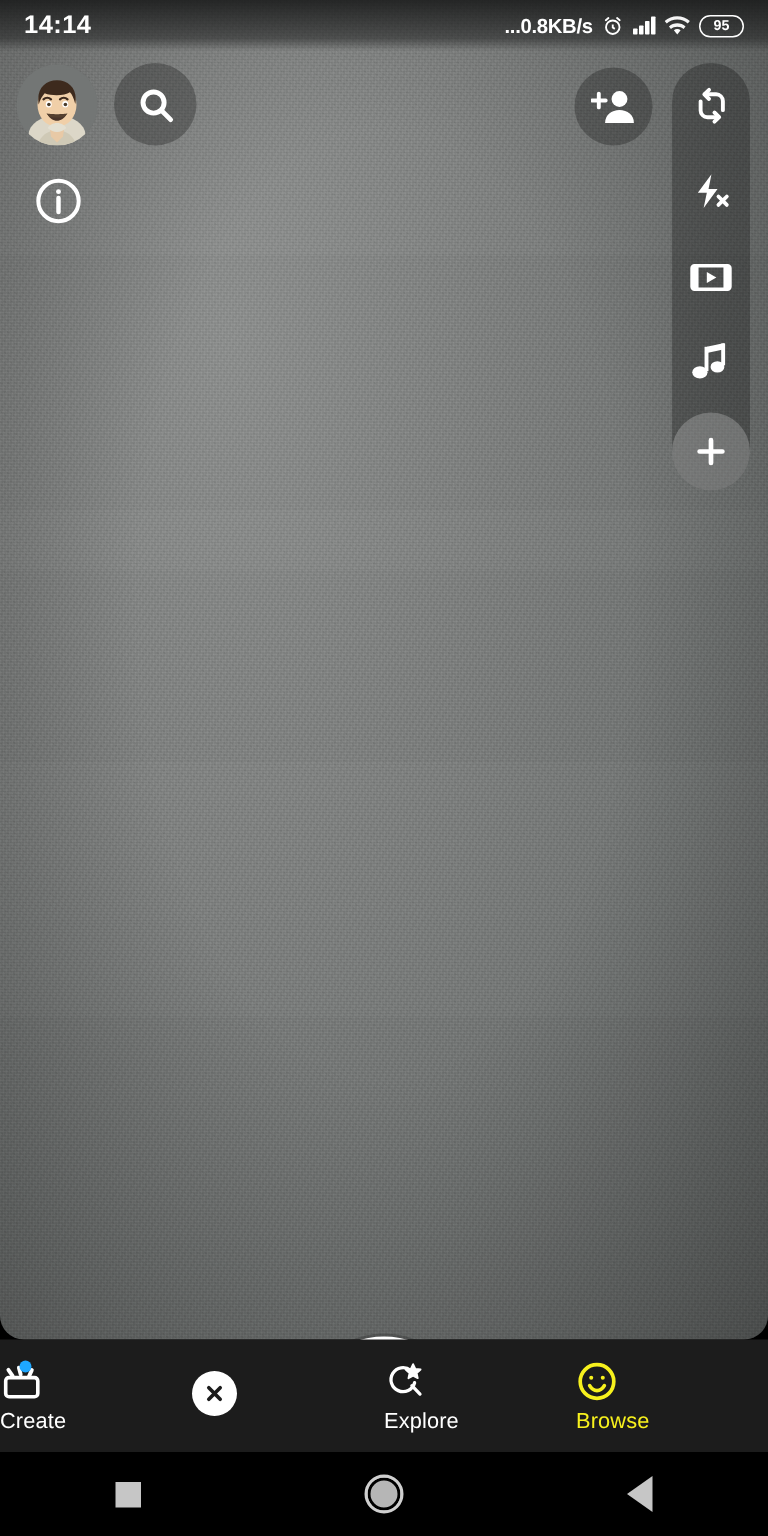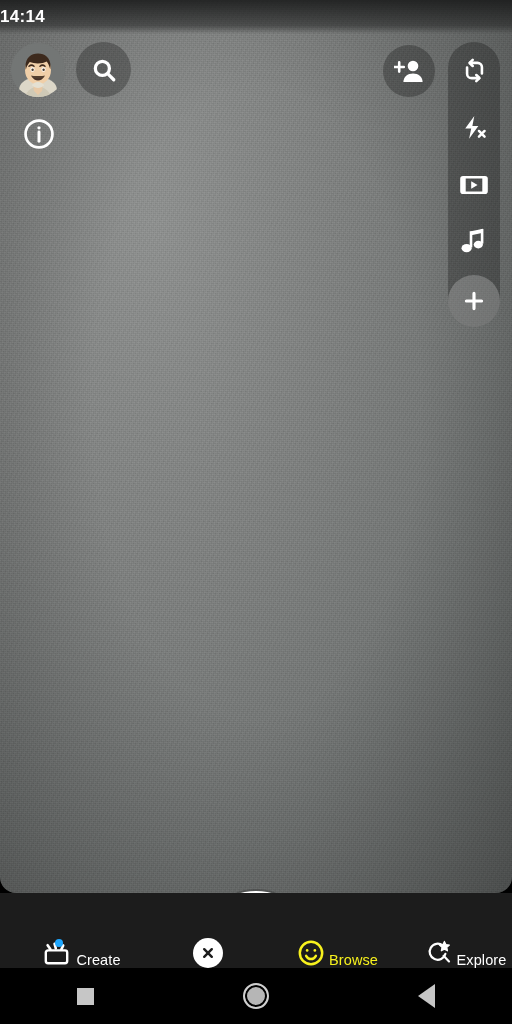--- a/index.html
+++ b/index.html
@@ -24,21 +24,21 @@
       repeating-linear-gradient(37deg, rgba(255,255,255,.06) 0 2px, rgba(0,0,0,.07) 2px 3px),
       repeating-linear-gradient(118deg, rgba(0,0,0,.06) 0 2px, rgba(255,255,255,.05) 2px 4px);
   }
   #vign { position:absolute; inset:0;
     background:radial-gradient(ellipse at 50% 45%, rgba(0,0,0,0) 45%, rgba(0,0,0,.22) 100%); }
 
   
   #statusbar {
     position:absolute; left:0; top:0; width:512px; height:34px;
     display:flex; align-items:center; justify-content:space-between;
-    padding:0 0; z-index:40;
+    padding:0 16px; z-index:40;
     background:linear-gradient(180deg, rgba(25,26,26,.88) 0%, rgba(35,36,36,.55) 75%, rgba(40,41,41,0) 100%);
     color:#fff;
   }
   #clock { font-size:17px; font-weight:bold; letter-spacing:.3px; }
   .sb-right { display:flex; align-items:center; gap:6px; }
   #netspeed { font-size:13.5px; font-weight:bold; letter-spacing:-.2px; }
   .sb-ic { display:flex; align-items:center; }
   .bars { display:flex; align-items:flex-end; gap:1.5px; height:12px; }
   .bars i { display:block; width:2.6px; background:#fff; border-radius:.5px; }
   .bars i:nth-child(1){height:4px} .bars i:nth-child(2){height:6.5px}
@@ -111,22 +111,22 @@
     position:absolute; left:501px; top:25px; width:58px; height:58px; border-radius:50%;
     border:3px solid #fff; background:#c9c5bd;
   }
 
   
   #bottomnav {
     position:absolute; left:0; top:893px; width:512px; height:75px;
     background:#1c1c1c; display:flex; align-items:center; z-index:35;
   }
   .nav-item {
-    flex:1; height:100%; display:flex; flex-direction:row;
-    align-items:flex-end; justify-content:center; gap:4px; position:relative;padding-left:35px;
+    flex:1; height:100%; display:flex; flex-direction:column;
+    align-items:flex-start; justify-content:center; gap:4px; position:relative;
   }
   .nav-ic { height:30px; display:flex; align-items:center; justify-content:center; position:relative; }
   .nav-lbl { font-size:14.5px; color:#fff; letter-spacing:.1px; }
   .nav-item.active .nav-lbl { color:#f7f11d; }
   #create-badge {
     position:absolute; right:9px; top:1px; width:8px; height:8px;
     border-radius:50%; background:#1ea7ff;
   }
   #close-btn {
     width:30px; height:30px; border-radius:50%; background:#fff;
@@ -150,20 +150,44 @@
 
 <div id="screen">
 
   <div id="viewfinder">
     <div id="grain"></div>
     <div id="vign"></div>
   </div>
 
   <div id="statusbar">
     <div id="clock">14:14</div>
+    <div class="sb-right">
+      <span id="netspeed">...0.8KB/s</span>
+      <span class="sb-ic">
+        <svg width="15" height="15" viewBox="0 0 24 24" fill="none" stroke="#fff" stroke-width="2">
+          <circle cx="12" cy="13" r="7.2"></circle>
+            <path d="M12 10v3.3l2.2 1.5"></path>
+          <path d="M4.6 5.6L7.4 3.3M19.4 5.6L16.6 3.3" stroke-linecap="round"></path>
+        </svg>
+      </span>
+      <span class="bars sb-ic">
+        <i></i>
+          <i></i>
+          <i></i>
+          <i></i>
+      </span>
+      <span class="sb-ic">
+        <svg width="17" height="14" viewBox="0 0 24 20" fill="#fff">
+          <path d="M12 18.6l-3.2-4.1c1.8-1.4 4.6-1.4 6.4 0L12 18.6z"></path>
+          <path d="M12 11.2c-2.3 0-4.4.8-6 2.2l-1.9-2.4C6.3 9 9 7.9 12 7.9s5.7 1.1 7.9 3.1l-1.9 2.4c-1.6-1.4-3.7-2.2-6-2.2z" opacity=".95"></path>
+          <path d="M12 4.4c-3.8 0-7.3 1.4-10 3.7L0 5.6C3.3 2.8 7.4 1.2 12 1.2s8.7 1.6 12 4.4l-2 2.5c-2.7-2.3-6.2-3.7-10-3.7z" opacity=".95"></path>
+        </svg>
+      </span>
+      <span id="battery">95</span>
+    </div>
   </div>
 
   <div id="avatar-btn">
     <svg viewBox="0 0 54 54">
       <rect width="54" height="54" fill="#737675"></rect>
       <ellipse cx="27" cy="47" rx="19" ry="13" fill="#dcd7c8"></ellipse>
       <path d="M14 54c2-7 7-10 13-10s11 3 13 10z" fill="#cfc9b6"></path>
       <path d="M22 41h10l-1 7-4 4-4-4z" fill="#e8c9a6"></path>
       <ellipse cx="27" cy="27" rx="13" ry="14.5" fill="#f0cfa8"></ellipse>
       <path d="M14.5 23c0-8 5.5-12.5 12.5-12.5S39.5 15 39.5 23c0 2-.3 3.3-.3 3.3-1-3.6-2.2-6.6-3.6-7.8-3.4 2.3-11.8 2.6-16.8.6-1.5 1.7-3.2 4.4-4 7.6 0 0-.3-1.7-.3-3.7z" fill="#3d2a1d"></path>
@@ -354,42 +378,42 @@
       <div class="nav-ic">
         <span id="close-btn">
           <svg width="14" height="14" viewBox="0 0 24 24" stroke="#1c1c1c" stroke-width="4.2" stroke-linecap="round">
             <path d="M5.5 5.5l13 13M18.5 5.5l-13 13"></path>
           </svg>
         </span>
       </div>
       <div class="nav-lbl"></div>
     </div>
 
+    <div class="nav-item">
+      <div class="nav-ic">
+        <svg width="28" height="28" viewBox="0 0 28 28" fill="none" stroke="#fff" stroke-width="2.2" stroke-linecap="round">
+          <path d="M17.8 6.6a8 8 0 1 0 2.6 8.2"></path>
+          <path d="M18.6 16.8L24 22.4"></path>
+          <path d="M19.4 2.4l1.5 3.2 3.5.4-2.6 2.4.7 3.4-3.1-1.7-3.1 1.7.7-3.4L14.4 6l3.5-.4z" fill="#fff" stroke-width="1.2" stroke-linejoin="round"></path>
+        </svg>
+      </div>
+      <div class="nav-lbl">Explore</div>
+    </div>
+
     <div class="nav-item active">
       <div class="nav-ic">
         <svg width="28" height="28" viewBox="0 0 24 24" fill="none" stroke="#f7f11d" stroke-width="2.1">
           <circle cx="12" cy="12" r="9.6"></circle>
           <circle cx="8.7" cy="9.8" r="1.15" fill="#f7f11d" stroke="none"></circle>
           <circle cx="15.3" cy="9.8" r="1.15" fill="#f7f11d" stroke="none"></circle>
           <path d="M7.8 14.4c1.1 1.9 2.5 2.8 4.2 2.8s3.1-.9 4.2-2.8" stroke-linecap="round"></path>
         </svg>
       </div>
       <div class="nav-lbl">Browse</div>
     </div>
-
-    <div class="nav-item">
-      <div class="nav-ic">
-        <svg width="28" height="28" viewBox="0 0 28 28" fill="none" stroke="#fff" stroke-width="2.2" stroke-linecap="round">
-          <path d="M17.8 6.6a8 8 0 1 0 2.6 8.2"></path>
-          <path d="M18.6 16.8L24 22.4"></path>
-          <path d="M19.4 2.4l1.5 3.2 3.5.4-2.6 2.4.7 3.4-3.1-1.7-3.1 1.7.7-3.4L14.4 6l3.5-.4z" fill="#fff" stroke-width="1.2" stroke-linejoin="round"></path>
-        </svg>
-      </div>
-      <div class="nav-lbl">Explore</div>
-    </div>
   </div>
 
   <div id="sysnav">
     <div class="sys-b">
         <span id="sys-recents"></span>
       </div>
     <div class="sys-b">
         <span id="sys-home"></span>
       </div>
     <div class="sys-b">

